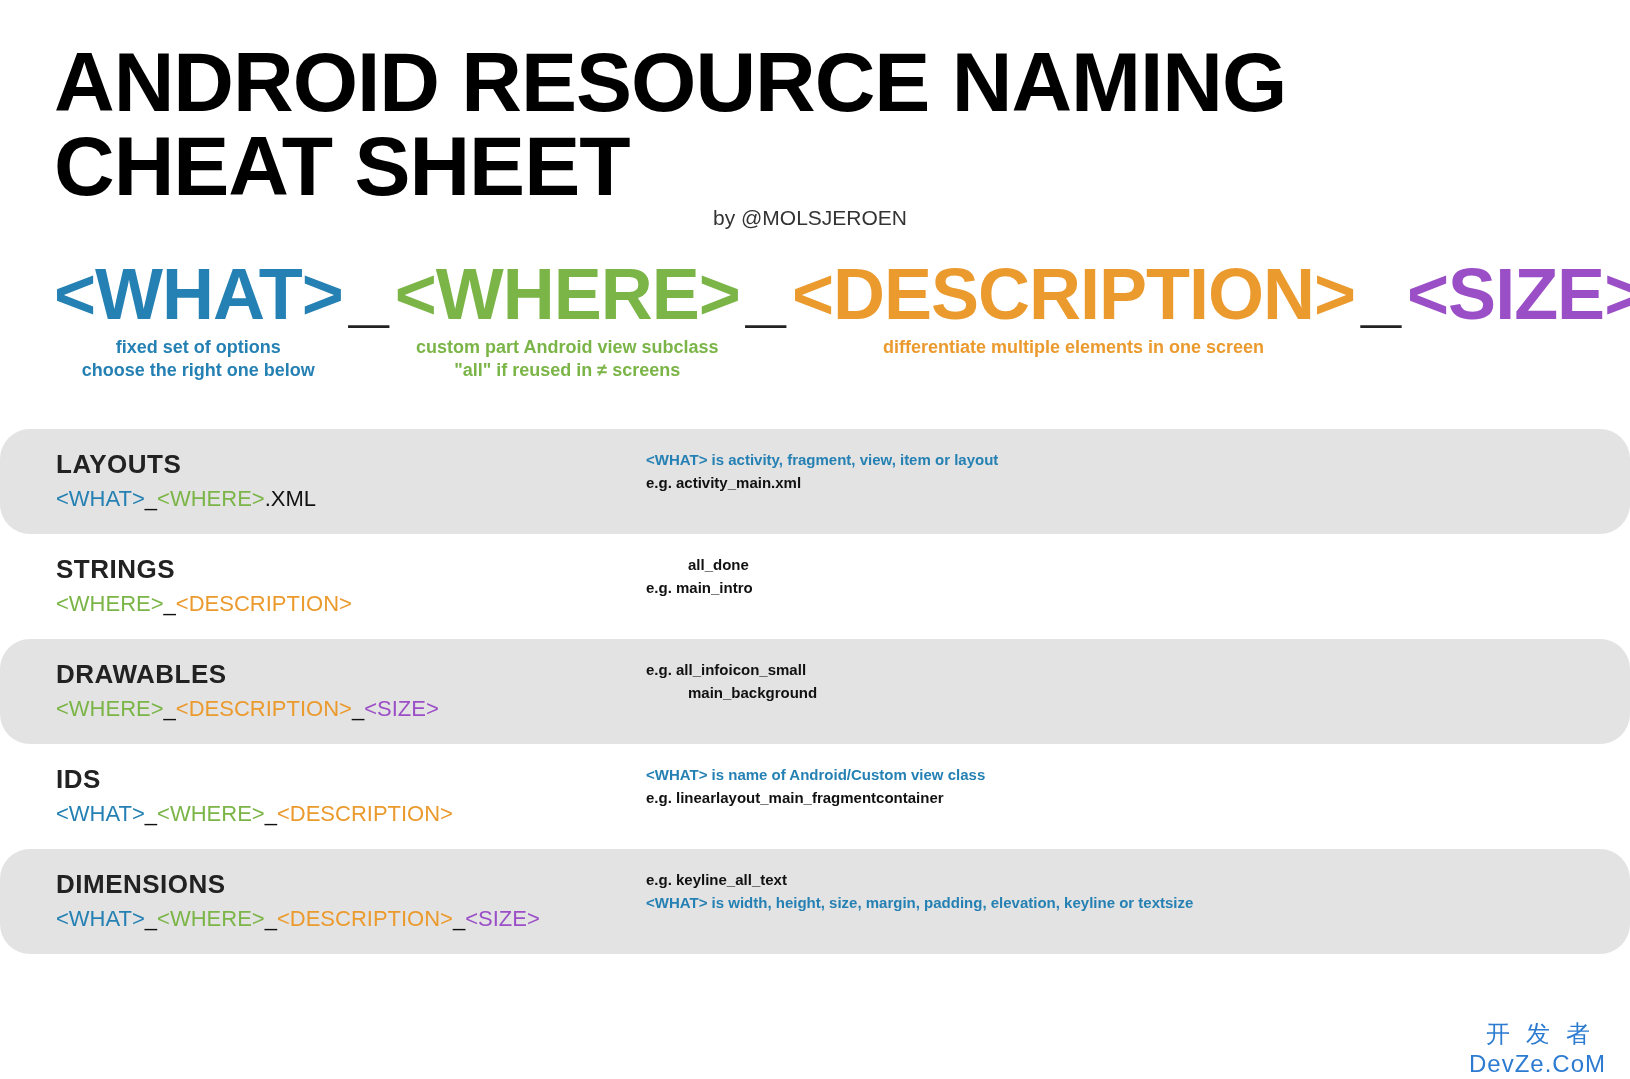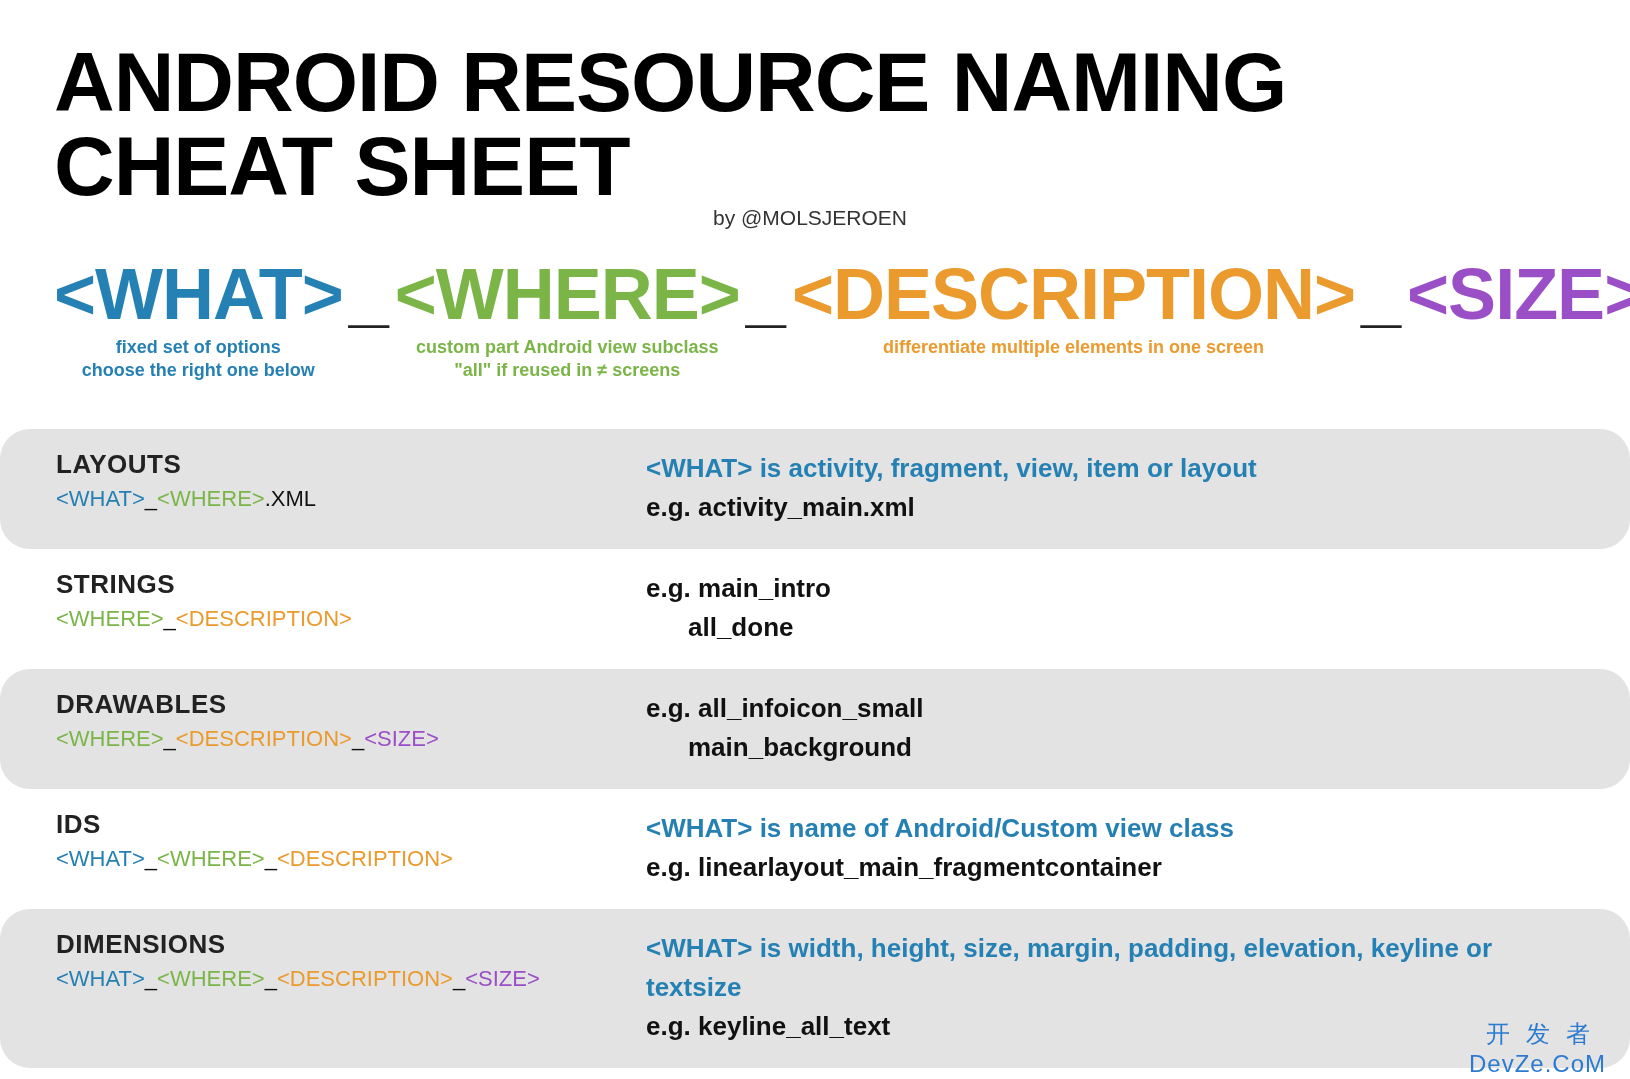--- a/index.html
+++ b/index.html
@@ -82,21 +82,21 @@
     font-family: "Arial Narrow", "Helvetica Neue Condensed", sans-serif;
     font-stretch: condensed;
   }
   .pattern {
     font-size: 22px;
     font-weight: 400;
     font-family: "Arial Narrow", "Helvetica Neue Condensed", sans-serif;
     font-stretch: condensed;
   }
   .rline {
-    font-size: 26px;
+    font-size: 15px;
     font-weight: 600;
     color: #111;
     line-height: 1.5;
   }
   .rnote { color: #2580B3; font-weight: 600; }
   .indent { padding-left: 42px; }
   .watermark {
     position: absolute;
     right: 24px;
     bottom: 1px;
@@ -148,22 +148,22 @@
         <div class="rline rnote">&lt;WHAT&gt; is activity, fragment, view, item or layout</div>
         <div class="rline">e.g. activity_main.xml</div>
       </div>
     </div>
     <div class="row">
       <div class="col-left">
         <div class="cat">STRINGS</div>
         <div class="pattern"><span class="c-where">&lt;WHERE&gt;</span><span class="c-black">_</span><span class="c-desc">&lt;DESCRIPTION&gt;</span></div>
       </div>
       <div class="col-right">
+        <div class="rline indent">all_done</div>
         <div class="rline">e.g. main_intro</div>
-        <div class="rline indent">all_done</div>
       </div>
     </div>
     <div class="row shade">
       <div class="col-left">
         <div class="cat">DRAWABLES</div>
         <div class="pattern"><span class="c-where">&lt;WHERE&gt;</span><span class="c-black">_</span><span class="c-desc">&lt;DESCRIPTION&gt;</span><span class="c-black">_</span><span class="c-size">&lt;SIZE&gt;</span></div>
       </div>
       <div class="col-right">
         <div class="rline">e.g. all_infoicon_small</div>
         <div class="rline indent">main_background</div>
@@ -178,22 +178,22 @@
         <div class="rline rnote">&lt;WHAT&gt; is name of Android/Custom view class</div>
         <div class="rline">e.g. linearlayout_main_fragmentcontainer</div>
       </div>
     </div>
     <div class="row shade">
       <div class="col-left">
         <div class="cat">DIMENSIONS</div>
         <div class="pattern"><span class="c-what">&lt;WHAT&gt;</span><span class="c-black">_</span><span class="c-where">&lt;WHERE&gt;</span><span class="c-black">_</span><span class="c-desc">&lt;DESCRIPTION&gt;</span><span class="c-black">_</span><span class="c-size">&lt;SIZE&gt;</span></div>
       </div>
       <div class="col-right">
+        <div class="rline">e.g. keyline_all_text</div>
         <div class="rline rnote">&lt;WHAT&gt; is width, height, size, margin, padding, elevation, keyline or textsize</div>
-        <div class="rline">e.g. keyline_all_text</div>
       </div>
     </div>
   </div>
 
 <div class="watermark">
   <div class="wm1">开发者</div>
   <div class="wm2">DevZe.CoM</div>
 </div>
 
 </body></html>

